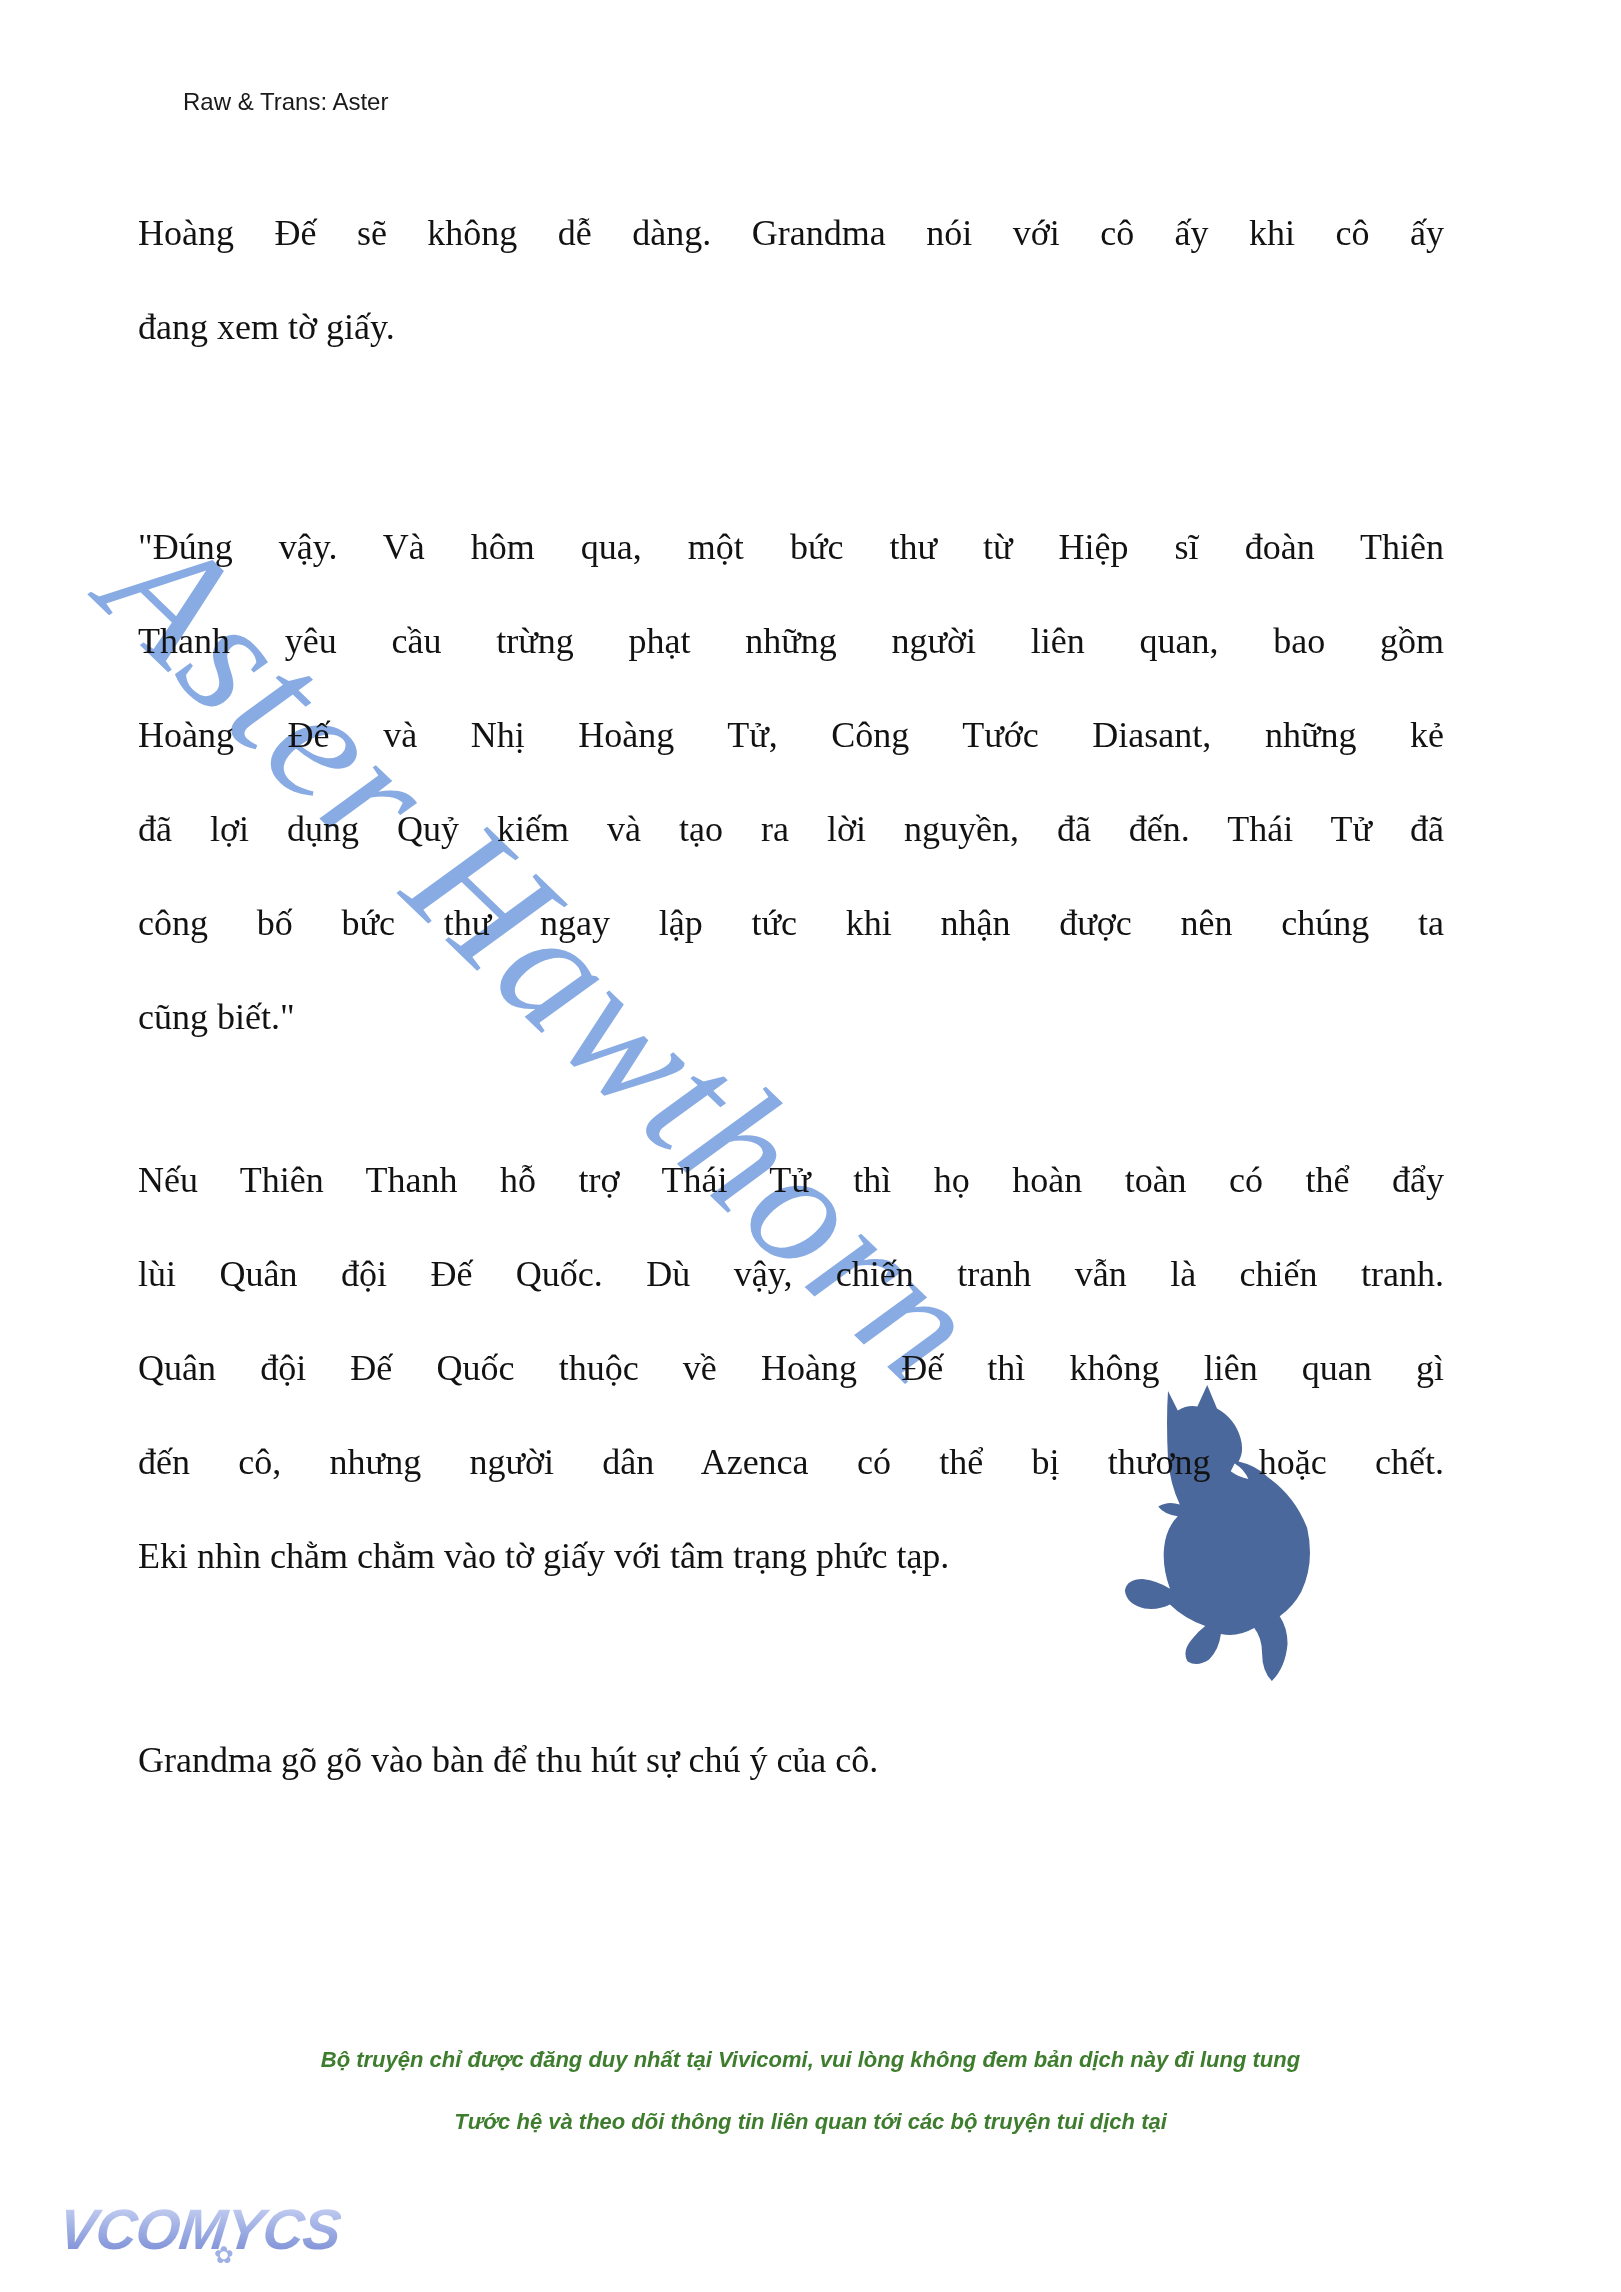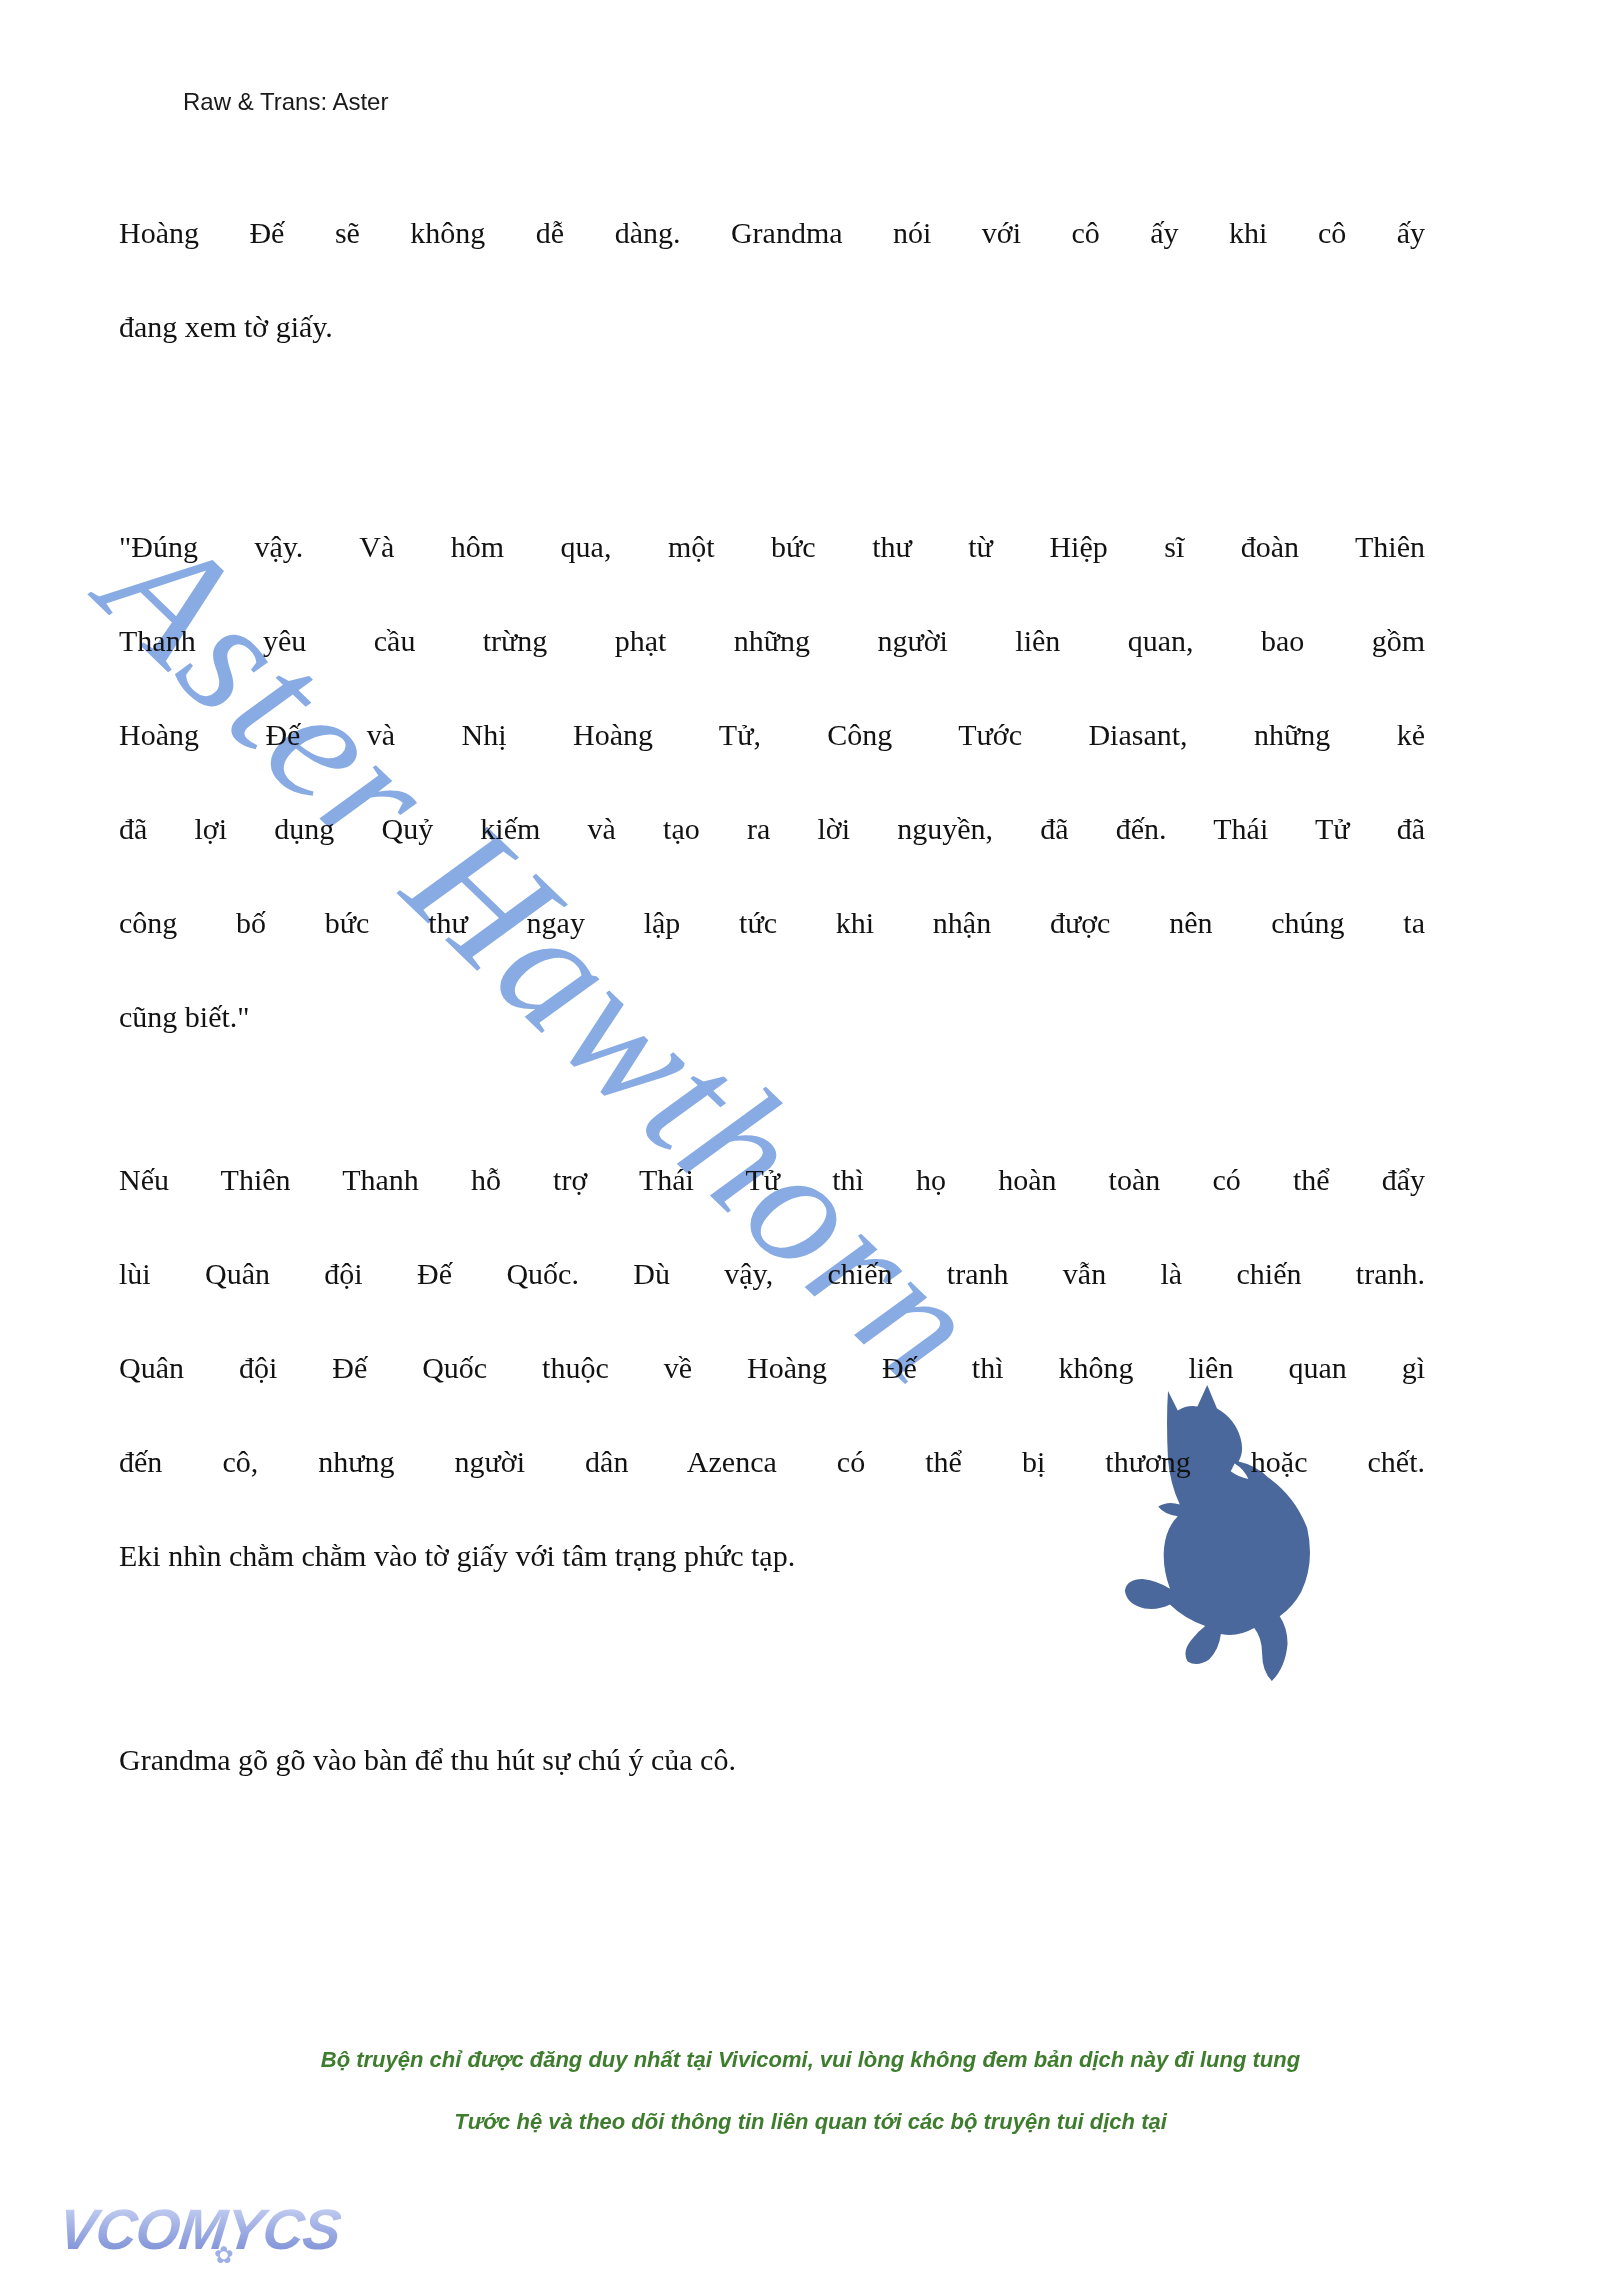--- a/index.html
+++ b/index.html
@@ -24,22 +24,22 @@
     font-style:italic;
     font-size:169px;letter-spacing:3.9px;
     color:#7ea4e2;opacity:.92;
     white-space:nowrap;
     transform:rotate(44deg);
     transform-origin:0 0;
     z-index:1;
   }
   
   .para{
-    position:absolute;left:119px;width:1306px;
-    font-size:30px;line-height:94px;color:#121212;
+    position:absolute;left:138px;width:1306px;
+    font-size:36px;line-height:94px;color:#121212;
     z-index:2;
   }
   #para-1{top:186px;}
   #para-2{top:500px;}
   #para-3{top:1133px;}
   #para-4{top:1713px;}
   .line{text-align:left;white-space:nowrap;}
   .just{text-align:justify;text-align-last:justify;white-space:normal;}
   
   #cat{

